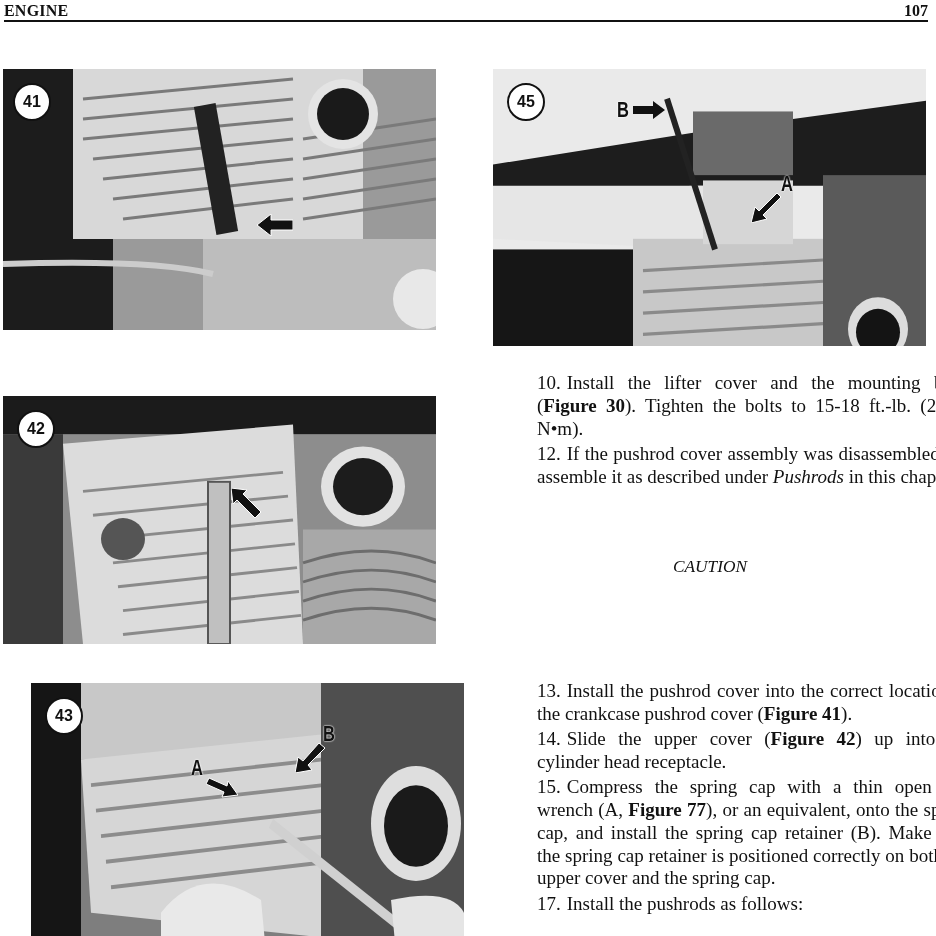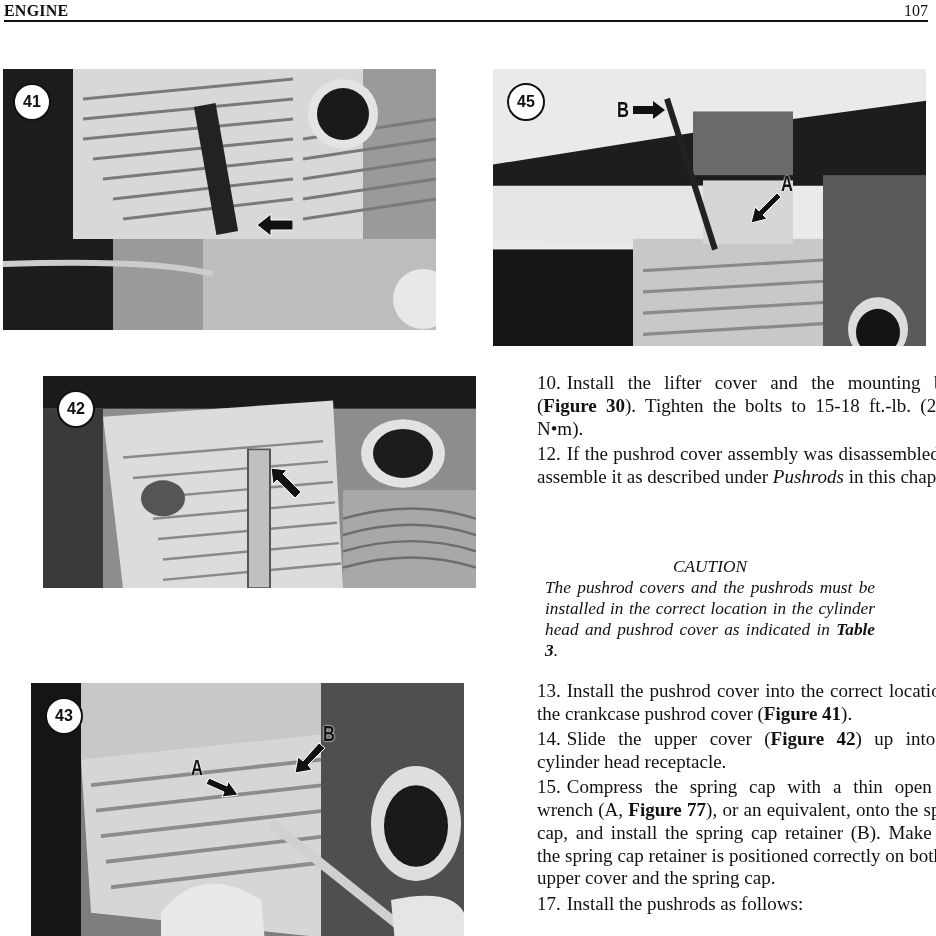--- a/index.html
+++ b/index.html
@@ -1,21 +1,21 @@
 <!DOCTYPE html>
 <html><head>
 <meta charset="utf-8">
 <style>
   * { box-sizing: border-box; margin: 0; padding: 0; }
   html, body { width: 936px; height: 936px; overflow: hidden; background: #ffffff; }
   body { position: relative; font-family: "Liberation Serif", serif; color: #111; }
 
   .running-head { position: absolute; left: 4px; right: 8px; top: 0; height: 22px; }
   .running-head .section { position: absolute; left: 0; top: 2px; font-weight: bold; font-size: 16px; letter-spacing: 0.2px; }
-  .running-head .pageno { position: absolute; right: 0; top: 2px; font-weight: normal; font-size: 16px; }
+  .running-head .pageno { position: absolute; right: 0; top: 2px; font-weight: bold; font-size: 16px; }
   .running-head .rule { position: absolute; left: 0; right: 0; top: 20px; height: 2px; background: #111; }
 
   .figure { position: absolute; overflow: hidden; background: #14b8a6; }
   .figure svg { position: absolute; left: 0; top: 0; width: 100%; height: 100%; }
   .fig-badge { position: absolute; width: 38px; height: 38px; border-radius: 50%; background: #fff; border: 2px solid #111;
     font-family: "Liberation Sans", sans-serif; font-weight: bold; font-size: 16px; text-align: center; line-height: 34px; color: #111; }
   .callout-letter { position: absolute; font-family: "Liberation Sans", sans-serif; font-weight: bold; font-size: 22px; color: #111;
     transform: scaleX(0.75); transform-origin: left top; text-shadow: 0 0 2px #fff, 0 0 2px #fff; }
 
   .text-col { position: absolute; left: 493px; width: 434px; font-size: 19px; line-height: 22.8px; margin-left: 44px; }
@@ -89,21 +89,21 @@
   <span class="callout-letter" style="left:124px; top:28px;">B</span>
   <svg style="left:140px; top:32px; width:32px; height:18px;" viewBox="0 0 32 18">
     <polygon points="32,9 20,0 20,5 0,5 0,13 20,13 20,18" fill="#111"></polygon>
   </svg>
   <span class="callout-letter" style="left:288px; top:102px;">A</span>
   <svg style="left:258px; top:122px; width:32px; height:32px;" viewBox="0 0 32 32">
     <polygon points="0,32 4,16 8,20 26,2 30,6 12,24 16,28" fill="#111" stroke="#fff" stroke-width="1"></polygon>
   </svg>
 </div>
 
-<div class="figure" style="left:3px; top:376px; width:433px; height:212px;margin-left:40px;">
+<div class="figure" style="left:3px; top:396px; width:433px; height:248px;">
   <svg viewBox="0 0 433 260" preserveAspectRatio="none">
     <rect width="433" height="260" fill="#8d8d8d"></rect>
     <rect x="0" y="0" width="433" height="40" fill="#1b1b1b"></rect>
     <rect x="0" y="40" width="60" height="220" fill="#3a3a3a"></rect>
     <path d="M60 50 L290 30 L300 260 L80 260 Z" fill="#dcdcdc"></path>
     <g stroke="#8a8a8a" stroke-width="3">
       <line x1="80" y1="100" x2="280" y2="80"></line>
         <line x1="90" y1="125" x2="285" y2="105"></line>
         <line x1="100" y1="150" x2="290" y2="130"></line>
       <line x1="110" y1="175" x2="292" y2="155"></line>
@@ -160,21 +160,20 @@
   </svg>
 </div>
 
 <div class="text-col" style="top:372px;">
   <p class="step"><span class="num">10.</span><span>Install the lifter cover and the mounting bolts (</span><b>Figure 30</b><span>). Tighten the bolts to 15-18 ft.-lb. (20-24 N•m).</span></p>
   <p class="step"><span class="num">12.</span><span>If the pushrod cover assembly was disassembled, re-assemble it as described under </span><i>Pushrods</i><span> in this chapter.</span></p>
 </div>
 
 <div class="caution" style="top:556px;">
   <span class="title">CAUTION</span>
-  <span id="caution-body"><span>The pushrod covers and the pushrods must be installed in the correct location in the cylinder head and pushrod cover as indicated in </span><b>Table 3</b><span>.</span></span>
 </div>
 
 <div class="text-col" style="top:680px;">
   <p class="step"><span class="num">13.</span><span>Install the pushrod cover into the correct location in the crankcase pushrod cover (</span><b>Figure 41</b><span>).</span></p>
   <p class="step"><span class="num">14.</span><span>Slide the upper cover (</span><b>Figure 42</b><span>) up into the cylinder head receptacle.</span></p>
   <p class="step"><span class="num">15.</span><span>Compress the spring cap with a thin open end wrench (A, </span><b>Figure 77</b><span>), or an equivalent, onto the spring cap, and install the spring cap retainer (B). Make sure the spring cap retainer is positioned correctly on both the upper cover and the spring cap.</span></p>
   <p class="step"><span class="num">17.</span><span>Install the pushrods as follows:</span></p>
 </div>
 
 </body></html>

